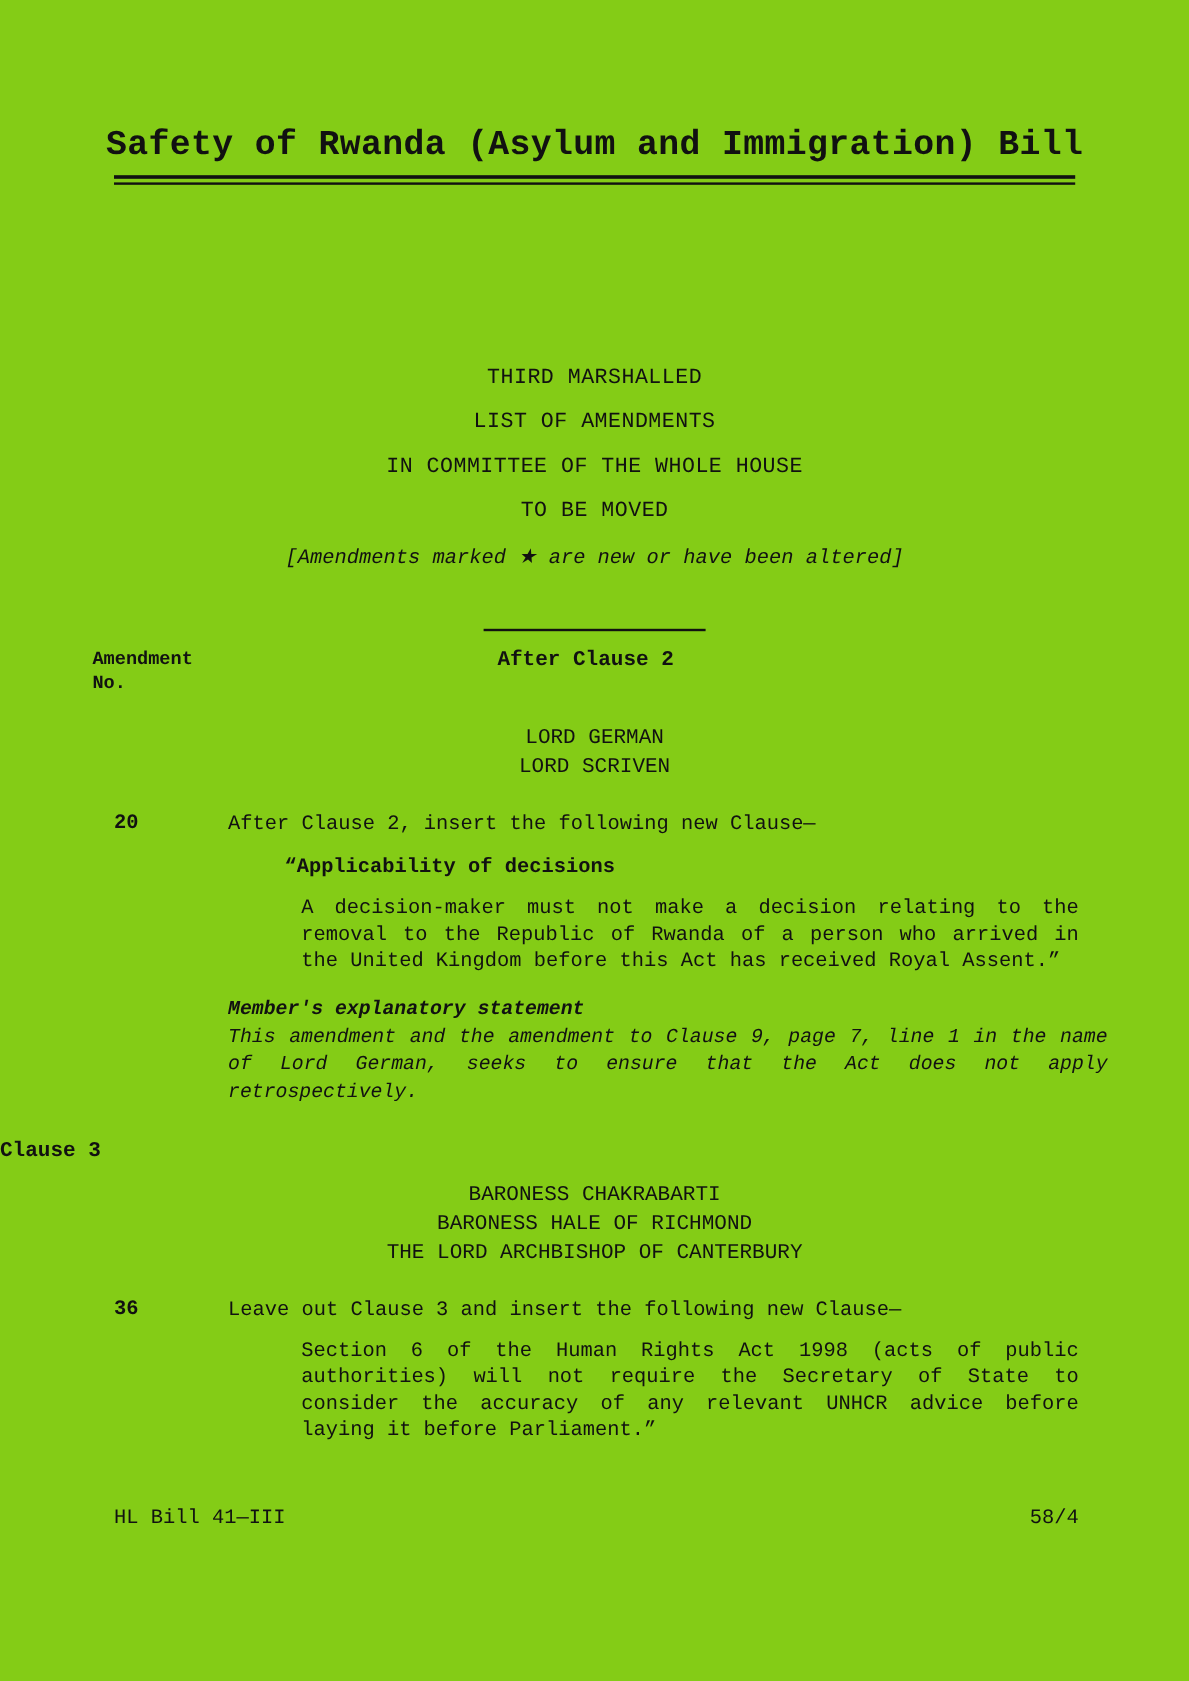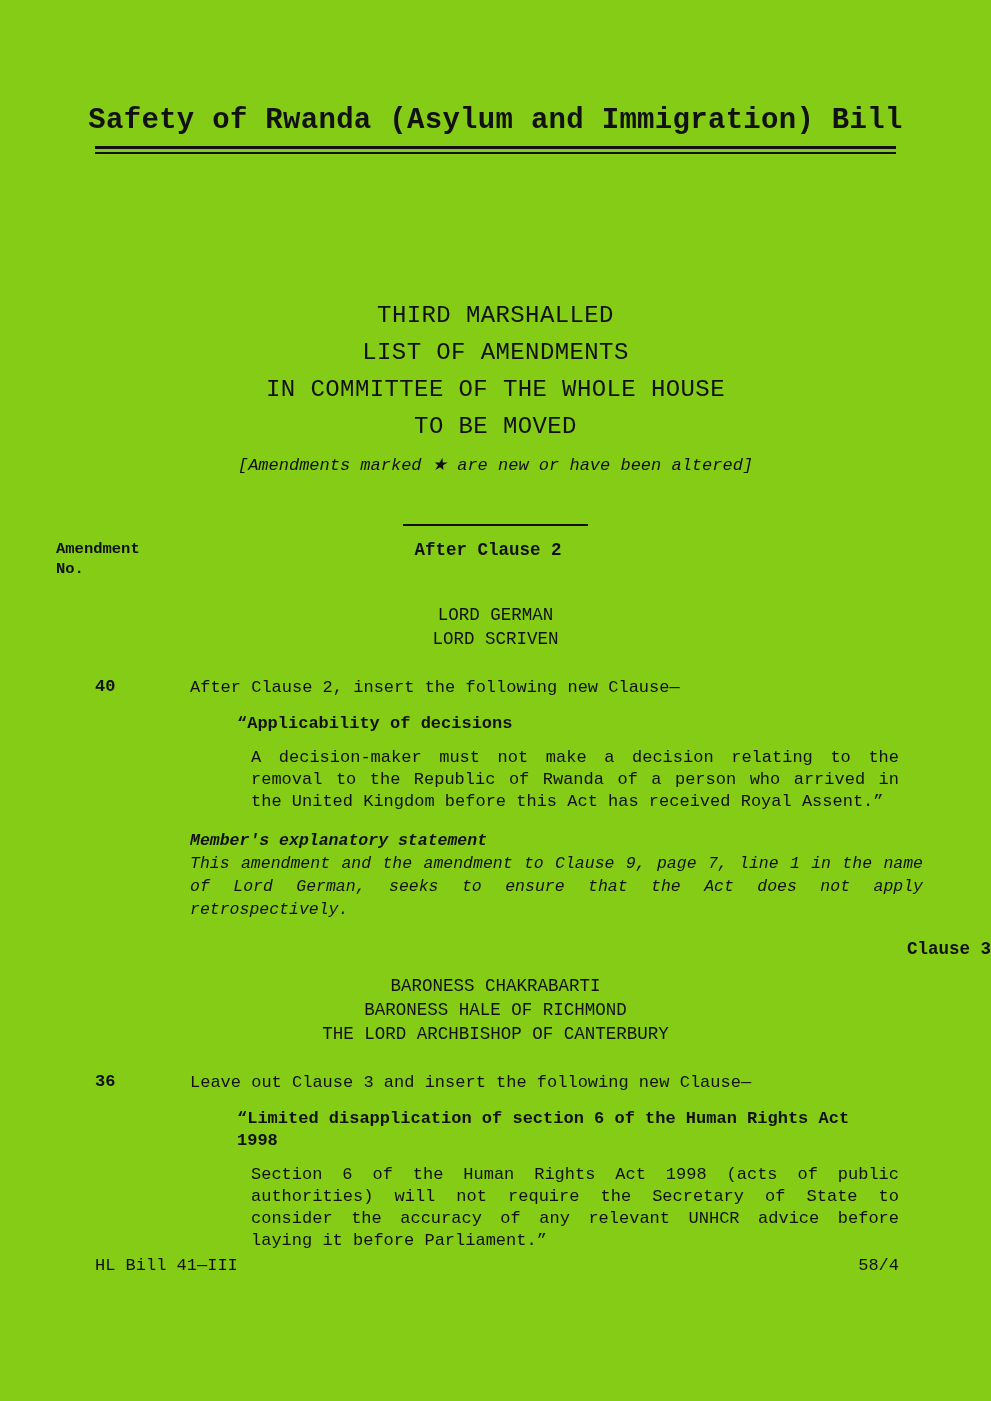--- a/index.html
+++ b/index.html
@@ -25,40 +25,40 @@
   }
   .rule-double {
     margin: 7px 95px 0 95px;
     height: 3px;
     border-top: 3px solid #111;
     border-bottom: 2px solid #111;
   }
   .headings { margin-top: 143px; }
   .heading-line {
     text-align: center;
-    font-size: 24px;
+    font-size: 18px;
     line-height: 37px;
     letter-spacing: 0.4px;
   }
   .notice {
     margin-top: 9px;
     text-align: center;
     font-style: italic;
     font-size: 17px;
     line-height: 24px;
   }
   .rule-short {
     width: 185px;
     margin: 46px auto 0 auto;
     border-top: 2px solid #111;
   }
   .amend-head {
     position: relative;
     margin-top: 13px;
-    padding: 0 56px;
+    padding: 0 77px;
     height: 46px;
   }
   .amend-no-label {
     width: 92px;
     font-weight: bold;
     font-size: 15.5px;
     line-height: 20px;
   }
   .group-heading {
     position: absolute;
@@ -70,22 +70,22 @@
     font-size: 17.5px;
   }
   .sponsors {
     text-align: center;
     font-size: 17.5px;
     line-height: 24px;
   }
   .sponsors-1 { margin-top: 18px; }
   .sponsors-2 { margin-top: 13px; }
   .group-heading-center {
-    margin-top: 16px;
-    text-align: right;
+    margin-top: 26px;
+    text-align: left;
     font-weight: bold;
     font-size: 17.5px;
     line-height: 24px;
   }
   .amend-row {
     display: flex;
     margin-top: 26px;
     padding: 0 92px 0 95px;
     font-size: 17px;
   }
@@ -149,21 +149,21 @@
     <div class="amend-no-label">Amendment No.</div>
     <div class="group-heading">After Clause 2</div>
   </div>
 
   <div class="sponsors sponsors-1">
     <div>LORD GERMAN</div>
     <div>LORD SCRIVEN</div>
   </div>
 
   <div class="amend-row">
-    <div class="amend-no">40</div>
+    <div class="amend-no">20</div>
     <div class="amend-content">
       <div class="instruction">After Clause 2, insert the following new Clause—</div>
       <div class="clause-title">“Applicability of decisions</div>
       <div class="clause-text">A decision-maker must not make a decision relating to the removal to the Republic of Rwanda of a person who arrived in the United Kingdom before this Act has received Royal Assent.”</div>
     </div>
   </div>
 
   <div class="explanatory">
     <div class="explanatory-heading">Member's explanatory statement</div>
     <div class="explanatory-text">This amendment and the amendment to Clause 9, page 7, line 1 in the name of Lord German, seeks to ensure that the Act does not apply retrospectively.</div>
@@ -174,21 +174,20 @@
   <div class="sponsors sponsors-2">
     <div>BARONESS CHAKRABARTI</div>
     <div>BARONESS HALE OF RICHMOND</div>
     <div>THE LORD ARCHBISHOP OF CANTERBURY</div>
   </div>
 
   <div class="amend-row">
     <div class="amend-no">36</div>
     <div class="amend-content">
       <div class="instruction">Leave out Clause 3 and insert the following new Clause—</div>
-      <div class="clause-title">“Limited disapplication of section 6 of the Human Rights Act 1998</div>
       <div class="clause-text">Section 6 of the Human Rights Act 1998 (acts of public authorities) will not require the Secretary of State to consider the accuracy of any relevant UNHCR advice before laying it before Parliament.”</div>
     </div>
   </div>
 
   <div class="footer">
     <span>HL Bill 41—III</span>
     <span>58/4</span>
   </div>
 
 </div>

